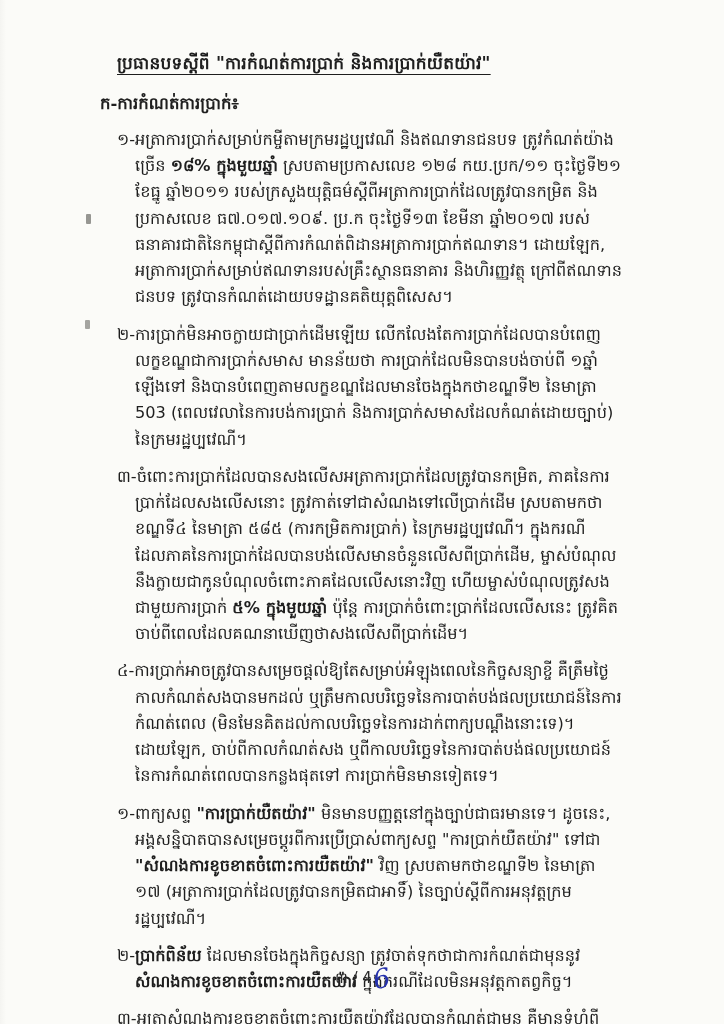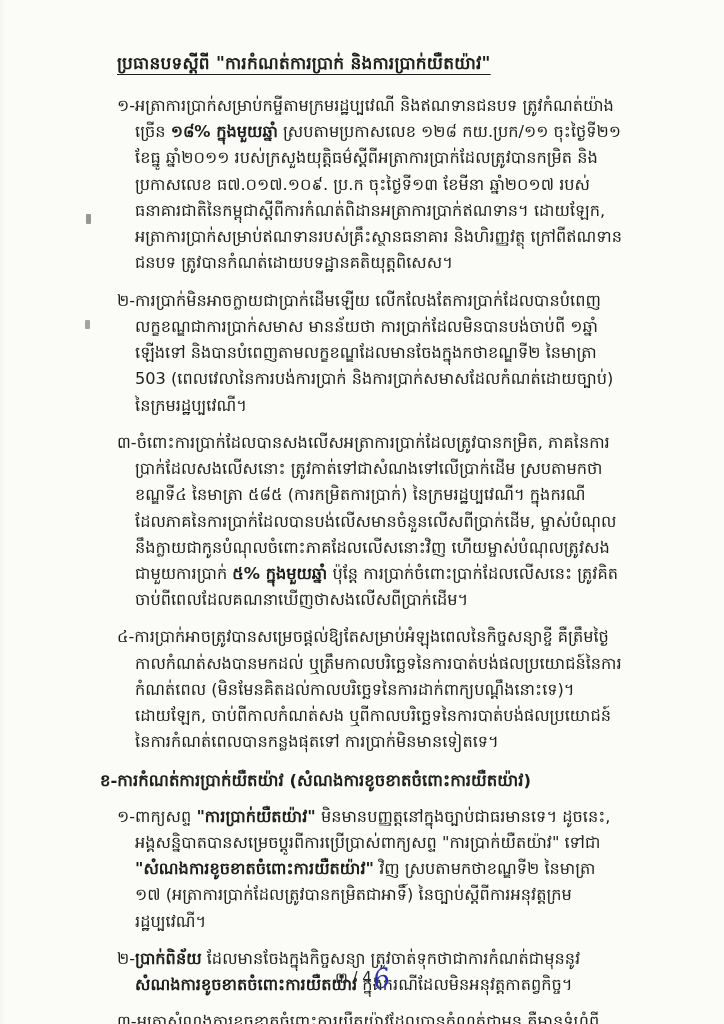--- a/index.html
+++ b/index.html
@@ -64,30 +64,30 @@
   .speck-1 { left:86px; top:214px; width:5px; height:10px; opacity:.7; }
   .speck-2 { left:85px; top:320px; width:5px; height:9px; opacity:.6; }
 </style>
 </head>
 <body>
 
 <div class="page">
 
   <h1 class="title">ប្រធានបទស្តីពី "ការកំណត់ការប្រាក់ និងការប្រាក់យឺតយ៉ាវ"</h1>
 
+  <h2 class="sec-head">ក-ការកំណត់ការប្រាក់៖</h2>
 
   <p class="item"><span class="num">១-</span><span class="seg"><span>អត្រាការប្រាក់សម្រាប់កម្ចីតាមក្រមរដ្ឋប្បវេណី និងឥណទានជនបទ ត្រូវកំណត់យ៉ាងច្រើន </span><span class="b">១៨% ក្នុងមួយឆ្នាំ</span><span> ស្របតាមប្រកាសលេខ ១២៨ កយ.ប្រក/១១ ចុះថ្ងៃទី២១ ខែធ្នូ ឆ្នាំ២០១១ របស់ក្រសួងយុត្តិធម៌ស្តីពីអត្រាការប្រាក់ដែលត្រូវបានកម្រិត និងប្រកាសលេខ ធ៧.០១៧.១០៩. ប្រ.ក ចុះថ្ងៃទី១៣ ខែមីនា ឆ្នាំ២០១៧ របស់ធនាគារជាតិនៃកម្ពុជាស្តីពីការកំណត់ពិដានអត្រាការប្រាក់ឥណទាន។ ដោយឡែក, អត្រាការប្រាក់សម្រាប់ឥណទានរបស់គ្រឹះស្ថានធនាគារ និងហិរញ្ញវត្ថុ ក្រៅពីឥណទានជនបទ ត្រូវបានកំណត់ដោយបទដ្ឋានគតិយុត្តពិសេស។</span></span></p>
 
   <p class="item"><span class="num">២-</span><span class="seg"><span>ការប្រាក់មិនអាចក្លាយជាប្រាក់ដើមឡើយ លើកលែងតែការប្រាក់ដែលបានបំពេញលក្ខខណ្ឌជាការប្រាក់សមាស មានន័យថា ការប្រាក់ដែលមិនបានបង់ចាប់ពី ១ឆ្នាំឡើងទៅ និងបានបំពេញតាមលក្ខខណ្ឌដែលមានចែងក្នុងកថាខណ្ឌទី២ នៃមាត្រា 503 (ពេលវេលានៃការបង់ការប្រាក់ និងការប្រាក់សមាសដែលកំណត់ដោយច្បាប់) នៃក្រមរដ្ឋប្បវេណី។</span></span></p>
 
   <p class="item"><span class="num">៣-</span><span class="seg"><span>ចំពោះការប្រាក់ដែលបានសងលើសអត្រាការប្រាក់ដែលត្រូវបានកម្រិត, ភាគនៃការប្រាក់ដែលសងលើសនោះ ត្រូវកាត់ទៅជាសំណងទៅលើប្រាក់ដើម ស្របតាមកថាខណ្ឌទី៤ នៃមាត្រា ៥៨៥ (ការកម្រិតការប្រាក់) នៃក្រមរដ្ឋប្បវេណី។ ក្នុងករណីដែលភាគនៃការប្រាក់ដែលបានបង់លើសមានចំនួនលើសពីប្រាក់ដើម, ម្ចាស់បំណុលនឹងក្លាយជាកូនបំណុលចំពោះភាគដែលលើសនោះវិញ ហើយម្ចាស់បំណុលត្រូវសងជាមួយការប្រាក់ </span><span class="b">៥% ក្នុងមួយឆ្នាំ</span><span> ប៉ុន្តែ ការប្រាក់ចំពោះប្រាក់ដែលលើសនេះ ត្រូវគិតចាប់ពីពេលដែលគណនាឃើញថាសងលើសពីប្រាក់ដើម។</span></span></p>
 
   <p class="item"><span class="num">៤-</span><span class="seg"><span>ការប្រាក់អាចត្រូវបានសម្រេចផ្តល់ឱ្យតែសម្រាប់អំឡុងពេលនៃកិច្ចសន្យាខ្ចី គឺត្រឹមថ្ងៃកាលកំណត់សងបានមកដល់ ឬត្រឹមកាលបរិច្ឆេទនៃការបាត់បង់ផលប្រយោជន៍នៃការកំណត់ពេល (មិនមែនគិតដល់កាលបរិច្ឆេទនៃការដាក់ពាក្យបណ្តឹងនោះទេ)។ ដោយឡែក, ចាប់ពីកាលកំណត់សង ឬពីកាលបរិច្ឆេទនៃការបាត់បង់ផលប្រយោជន៍នៃការកំណត់ពេលបានកន្លងផុតទៅ ការប្រាក់មិនមានទៀតទេ។</span></span></p>
 
-  <h2 class="sec-head">ខ-ការកំណត់ការប្រាក់យឺតយ៉ាវ (សំណងការខូចខាតចំពោះការយឺតយ៉ាវ)</h2>
 
   <p class="item"><span class="num">១-</span><span class="seg"><span>ពាក្យសព្ទ </span><span class="b">"ការប្រាក់យឺតយ៉ាវ"</span><span> មិនមានបញ្ញត្តនៅក្នុងច្បាប់ជាធរមានទេ។ ដូចនេះ, អង្គសន្និបាតបានសម្រេចប្តូរពីការប្រើប្រាស់ពាក្យសព្ទ "ការប្រាក់យឺតយ៉ាវ" ទៅជា </span><span class="b">"សំណងការខូចខាតចំពោះការយឺតយ៉ាវ"</span><span> វិញ ស្របតាមកថាខណ្ឌទី២ នៃមាត្រា ១៧ (អត្រាការប្រាក់ដែលត្រូវបានកម្រិតជាអាទិ៍) នៃច្បាប់ស្តីពីការអនុវត្តក្រមរដ្ឋប្បវេណី។</span></span></p>
 
   <p class="item"><span class="num">២-</span><span class="seg"><span class="b">ប្រាក់ពិន័យ</span><span> ដែលមានចែងក្នុងកិច្ចសន្យា ត្រូវចាត់ទុកថាជាការកំណត់ជាមុននូវ </span><span class="b">សំណងការខូចខាតចំពោះការយឺតយ៉ាវ</span><span> ក្នុងករណីដែលមិនអនុវត្តកាតព្វកិច្ច។</span></span></p>
 
   <p class="item"><span class="num">៣-</span><span class="seg"><span>អត្រាសំណងការខូចខាតចំពោះការយឺតយ៉ាវដែលបានកំណត់ជាមុន គឺមានទំហំពី ១,២ ទៅ ២ ដង នៃអត្រាការប្រាក់ដែលត្រូវបានកម្រិត ស្របតាមកថាខណ្ឌទី៣ នៃមាត្រា ១៧ (អត្រាការប្រាក់ដែលត្រូវបានកម្រិត ជាអាទិ៍) នៃច្បាប់ស្តីពីការអនុវត្តក្រមរដ្ឋប្បវេណី។ អត្រាសំណង</span></span></p>
 
   <div class="speck speck-1"></div>
   <div class="speck speck-2"></div>
 

